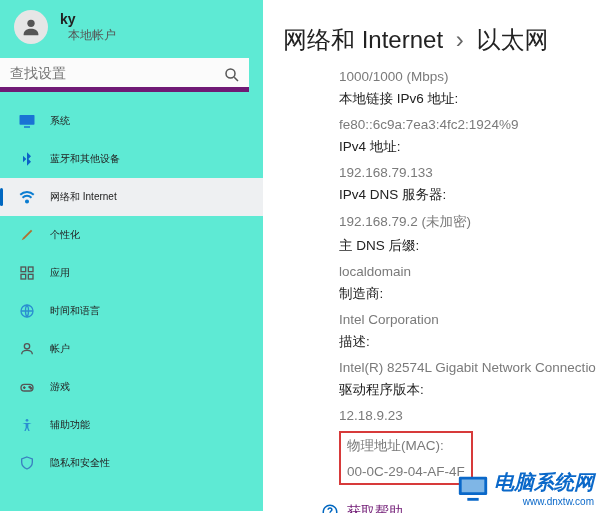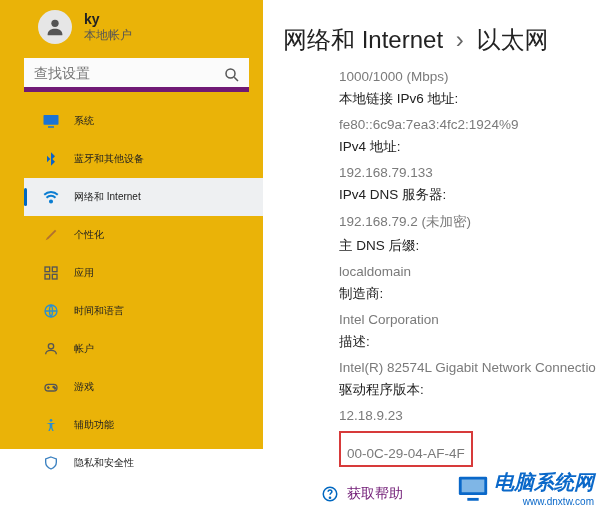--- a/index.html
+++ b/index.html
@@ -1,23 +1,23 @@
 <!DOCTYPE html>
 <html><head>
 <meta charset="utf-8">
 <style>
 * { margin: 0; padding: 0; box-sizing: border-box; font-family: "Segoe UI", "Microsoft YaHei", sans-serif; }
 body { width: 600px; height: 513px; background: #fff; overflow: hidden; position: relative; }
-.sidebar { width: 263px; height: 449px; float: left; background: #eab308; padding-left: 24px; }
+.sidebar { width: 263px; height: 511px; float: left; background: #5eead4; }
 .main { margin-left: 263px; padding: 16px 0 0 20px; }
 .user { display: flex; align-items: center; padding: 10px 14px 10px 14px; }
 .avatar { width: 34px; height: 34px; border-radius: 50%; background: #e6e6e6; display: flex; align-items: center; justify-content: center; margin-right: 12px; }
 .avatar svg { width: 22px; height: 22px; fill: #555; }
 .uname { font-size: 14px; font-weight: 600; color: #222; }
-.uacct { font-size: 12px; color: #555; }
+.uacct { font-size: 12px; color: #555; margin-left: 8px; }
 .srch { margin: 4px 14px 10px 0; position: relative; }
 .srch input { width: 100%; height: 34px; border: none; border-bottom: 5px solid #701a75; background: #fbfbfb; padding: 0 34px 0 10px; font-size: 14px; outline: none; }
 .srch .sicon { position: absolute; right: 8px; top: 8px; width: 18px; height: 18px; }
 .nav { list-style: none; margin-top: 6px; }
 .nav li { display: flex; align-items: center; height: 38px; padding: 0 0 0 18px; font-size: 10px; color: #222; cursor: pointer; }
 .nav li.sel { background: #eef0f2; }
 .nav li.sel::before { content: ""; width: 3px; height: 18px; background: #0067c0; border-radius: 2px; position: absolute; left: 0; }
 .nav li { position: relative; }
 .nav .nicon { width: 18px; height: 18px; margin-right: 14px; display: inline-flex; align-items: center; justify-content: center; }
 .crumb { font-size: 24px; color: #222; padding: 8px 0 4px 0; white-space: nowrap; }
@@ -187,20 +187,21 @@
       </div>
     <div class="row">
         <div class="lbl">描述:</div>
         <div class="val">Intel(R) 82574L Gigabit Network Connectio</div>
       </div>
     <div class="row">
         <div class="lbl">驱动程序版本:</div>
         <div class="val">12.18.9.23</div>
       </div>
     <div class="macbox">
+      <div class="lbl">物理地址(MAC):</div>
       <div class="val">00-0C-29-04-AF-4F</div>
     </div>
   </div>
 
   <div class="help">
     <svg class="hicon" viewBox="0 0 24 24" fill="none" stroke="#0067c0" stroke-width="2">
         <circle cx="12" cy="12" r="9"></circle>
         <path d="M9.5 9a2.5 2.5 0 115 0c0 1.5-2.5 2-2.5 4"></path>
         <circle cx="12" cy="17" r="0.8" fill="#0067c0"></circle>
       </svg>

